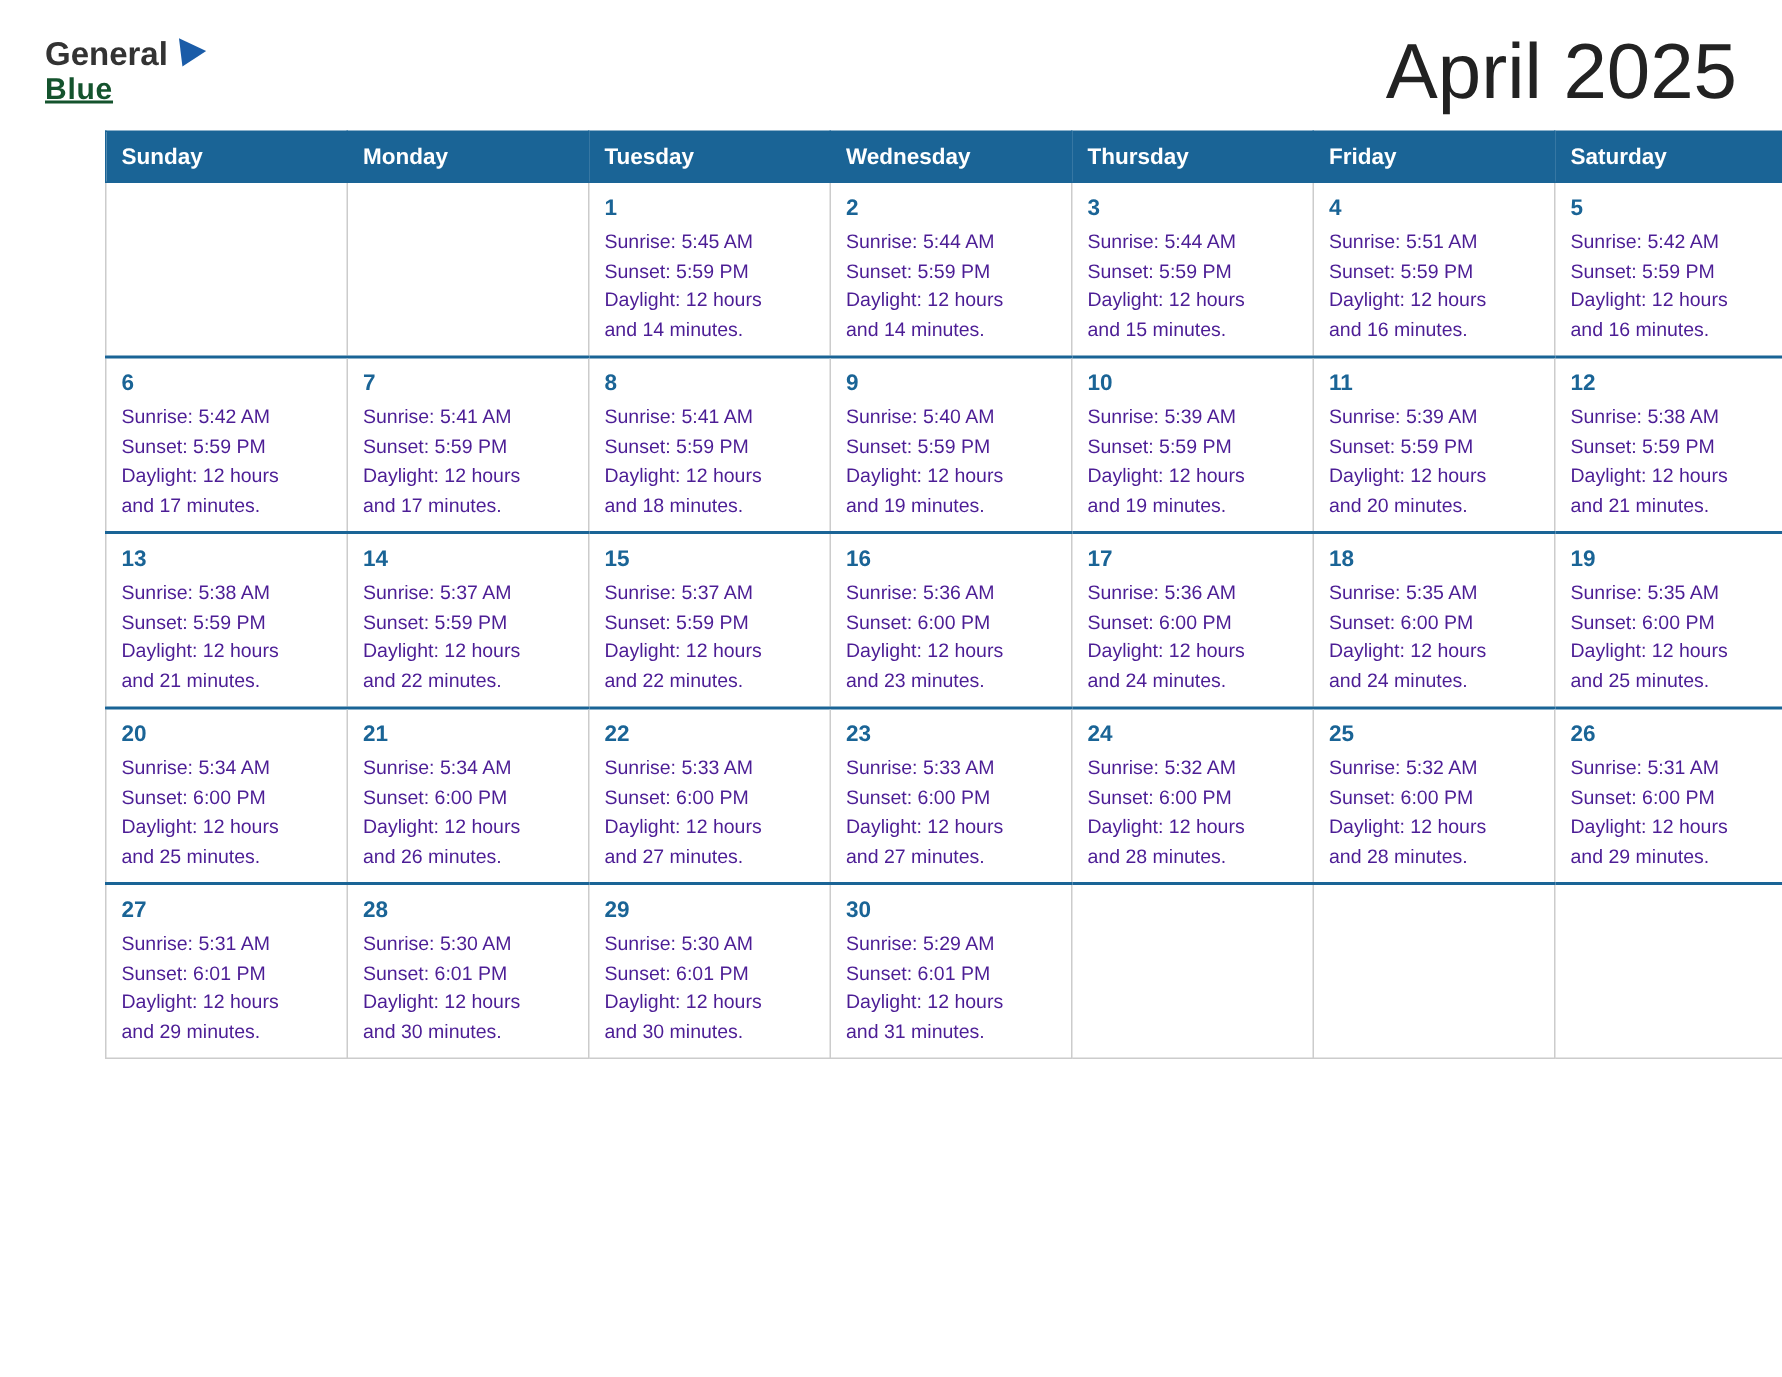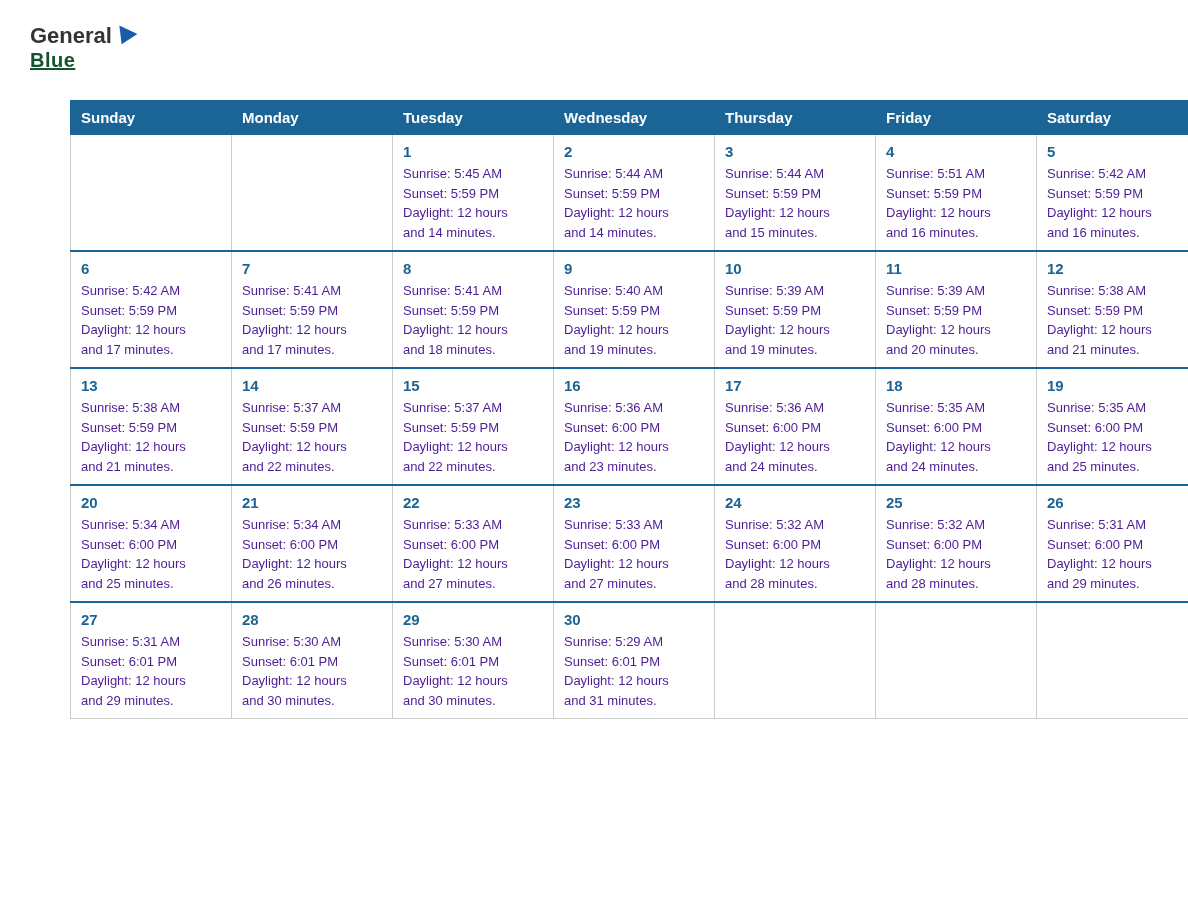--- a/index.html
+++ b/index.html
@@ -8,21 +8,21 @@
       background: #fff;
       color: #222;
       width: 1188px;
       min-height: 918px;
       padding: 20px 30px 30px 30px;
     }
     .header {
       display: flex;
       justify-content: space-between;
       align-items: flex-start;
-      margin-bottom: 28px;
+      margin-bottom: 10px;
     }
     .logo {
       display: flex;
       flex-direction: column;
       align-items: flex-start;
       padding-top: 5px;
     }
     .logo-text {
       display: flex;
       align-items: flex-end;
@@ -113,20 +113,21 @@
 
 <div class="header">
   <div class="logo">
     <div class="logo-text">
       <span class="logo-general">General</span>
       <span class="logo-triangle"></span>
     </div>
     <div class="logo-subtitle">Blue</div>
   </div>
   <div class="title-block">
+    <div class="calendar-title">April 2025</div>
   </div>
 </div>
 
 <table class="calendar-table">
   <thead>
     <tr>
     <th>Sunday</th>
         <th>Monday</th>
         <th>Tuesday</th>
         <th>Wednesday</th>

